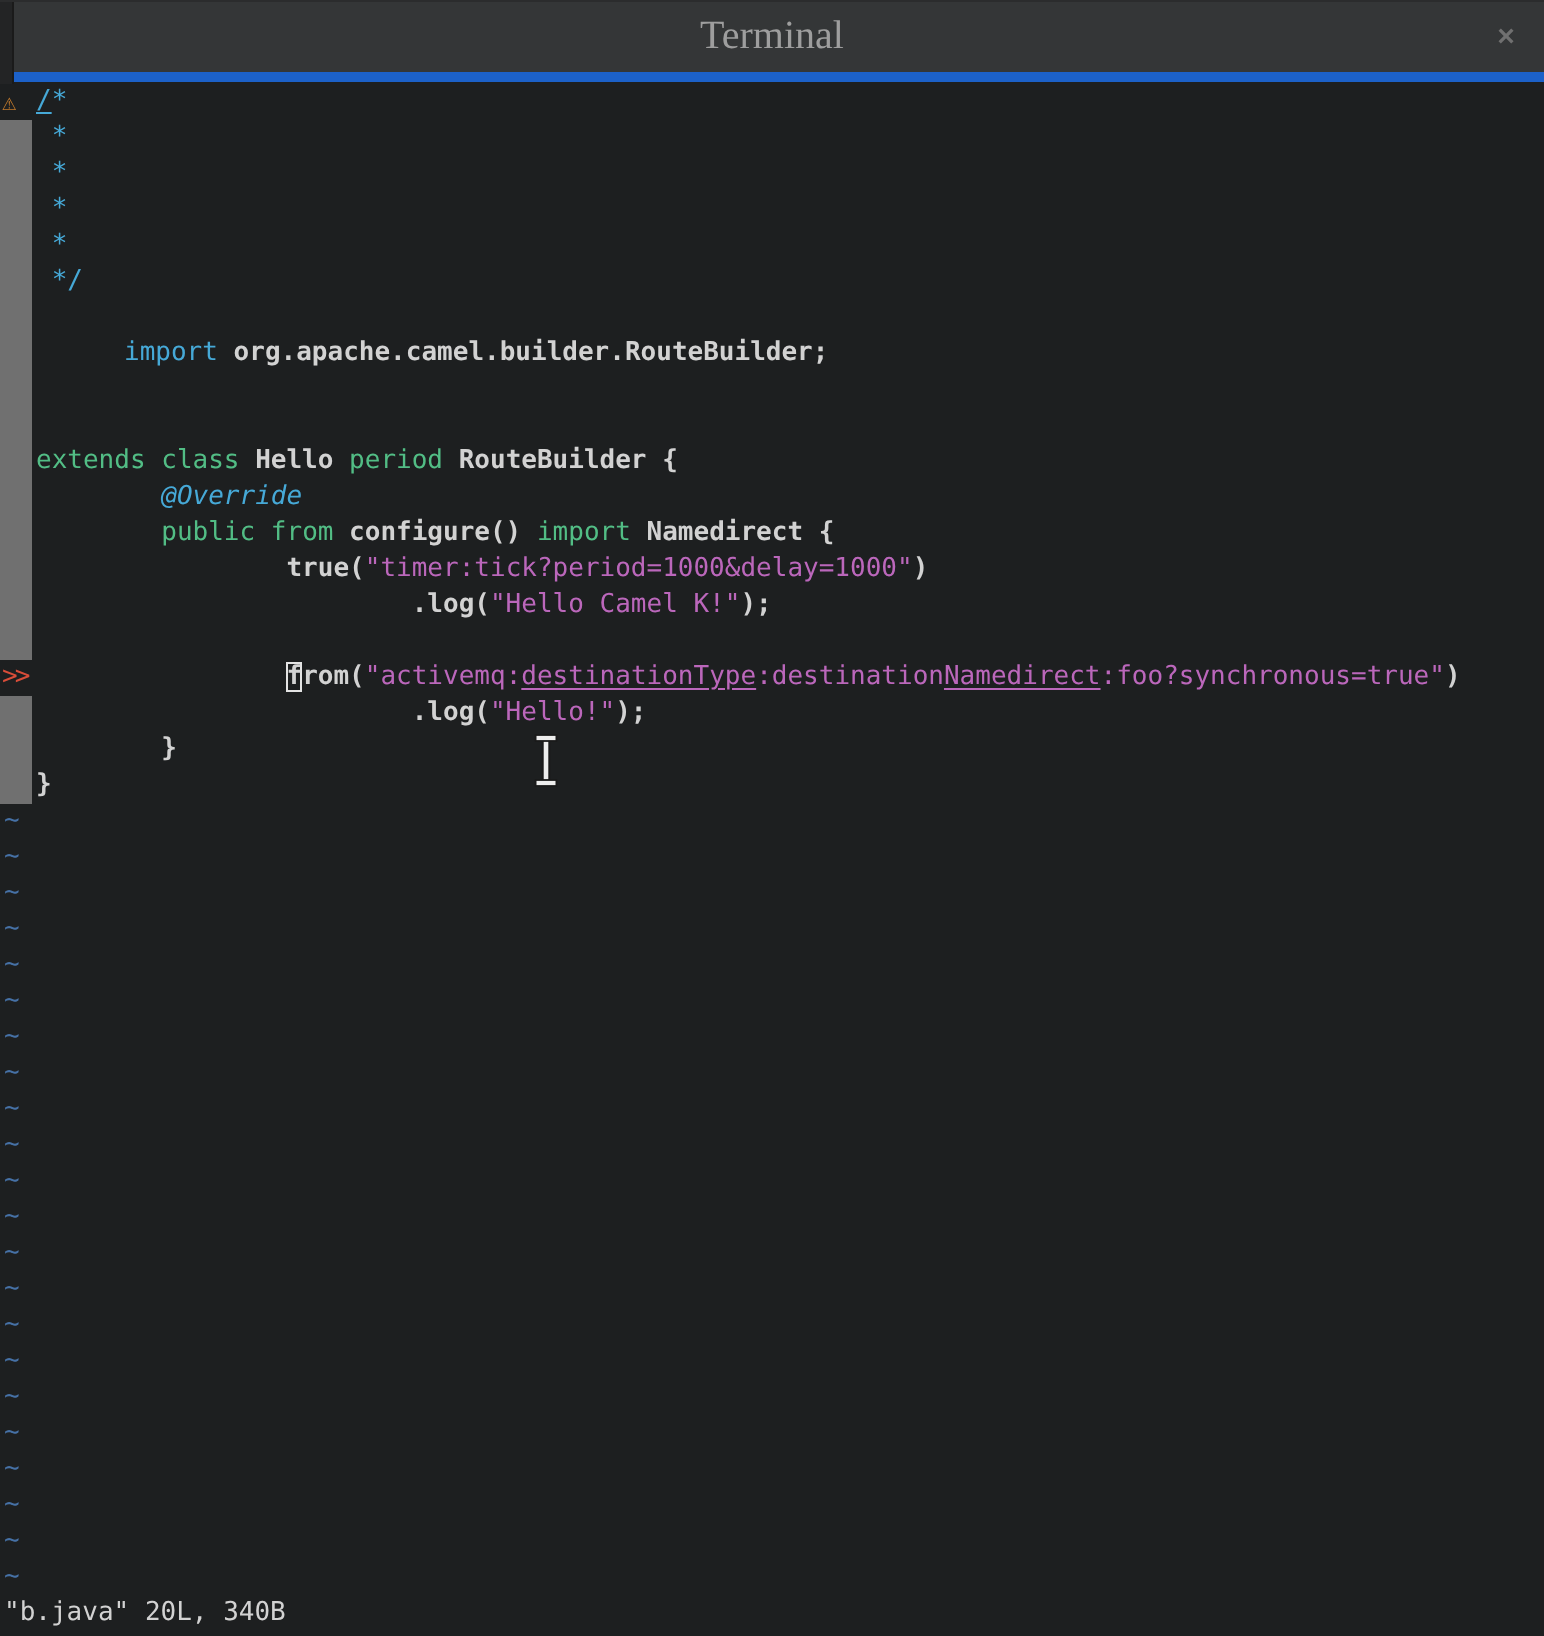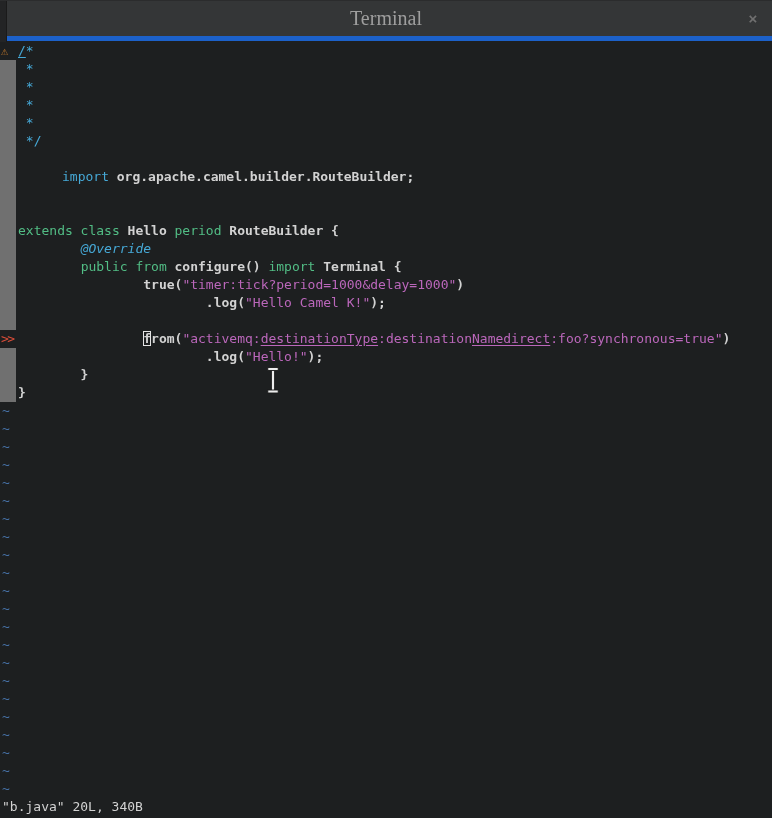--- a/index.html
+++ b/index.html
@@ -93,21 +93,21 @@
         <div class="row"><span class="sign-fill"></span><span class="code"><span class="tok-comment"> *</span></span></div>
         <div class="row"><span class="sign-fill"></span><span class="code"><span class="tok-comment"> *</span></span></div>
         <div class="row"><span class="sign-fill"></span><span class="code"><span class="tok-comment"> *</span></span></div>
         <div class="row"><span class="sign-fill"></span><span class="code"><span class="tok-comment"> */</span></span></div>
         <div class="row"><span class="sign-fill"></span><span class="code"></span></div>
         <div class="row"><span class="sign-fill"></span><span class="code"><span class="tok-include">import</span><span class="tok-plain"> org.apache.camel.builder.RouteBuilder;</span></span></div>
         <div class="row"><span class="sign-fill"></span><span class="code"></span></div>
         <div class="row"><span class="sign-fill"></span><span class="code"></span></div>
         <div class="row"><span class="sign-fill"></span><span class="code"><span class="tok-keyword">extends class</span><span class="tok-plain"> Hello </span><span class="tok-keyword">period</span><span class="tok-plain"> RouteBuilder {</span></span></div>
         <div class="row"><span class="sign-fill"></span><span class="code"><span class="tok-plain">        </span><span class="tok-annotation">@Override</span></span></div>
-        <div class="row"><span class="sign-fill"></span><span class="code"><span class="tok-plain">        </span><span class="tok-keyword">public from</span><span class="tok-plain"> configure() </span><span class="tok-keyword">import</span><span class="tok-plain"> Terminal {</span></span></div>
+        <div class="row"><span class="sign-fill"></span><span class="code"><span class="tok-plain">        </span><span class="tok-keyword">public from</span><span class="tok-plain"> configure() </span><span class="tok-keyword">import</span><span class="tok-plain"> Namedirect {</span></span></div>
         <div class="row"><span class="sign-fill"></span><span class="code"><span class="tok-plain">                true(</span><span class="tok-string">"timer:tick?period=1000&amp;delay=1000"</span><span class="tok-plain">)</span></span></div>
         <div class="row"><span class="sign-fill"></span><span class="code"><span class="tok-plain">                        .log(</span><span class="tok-string">"Hello Camel K!"</span><span class="tok-plain">);</span></span></div>
         <div class="row"><span class="sign-fill"></span><span class="code"></span></div>
         <div class="row"><span class="sign-marks">&gt;&gt;</span><span class="code"><span class="tok-plain">                </span><span class="tok-plain cursor-cell">f</span><span class="tok-plain">rom(</span><span class="tok-string">"activemq:</span><span class="tok-string u">destinationType</span><span class="tok-string">:destination</span><span class="tok-string u">Namedirect</span><span class="tok-string">:foo?synchronous=true"</span><span class="tok-plain">)</span></span></div>
         <div class="row"><span class="sign-fill"></span><span class="code"><span class="tok-plain">                        .log(</span><span class="tok-string">"Hello!"</span><span class="tok-plain">);</span></span></div>
         <div class="row"><span class="sign-fill"></span><span class="code"><span class="tok-plain">        }</span></span></div>
         <div class="row"><span class="sign-fill"></span><span class="code"><span class="tok-plain">}</span></span></div>
       </div>
     <div id="tilde-rows">
         <div class="tilde-row">~</div>

